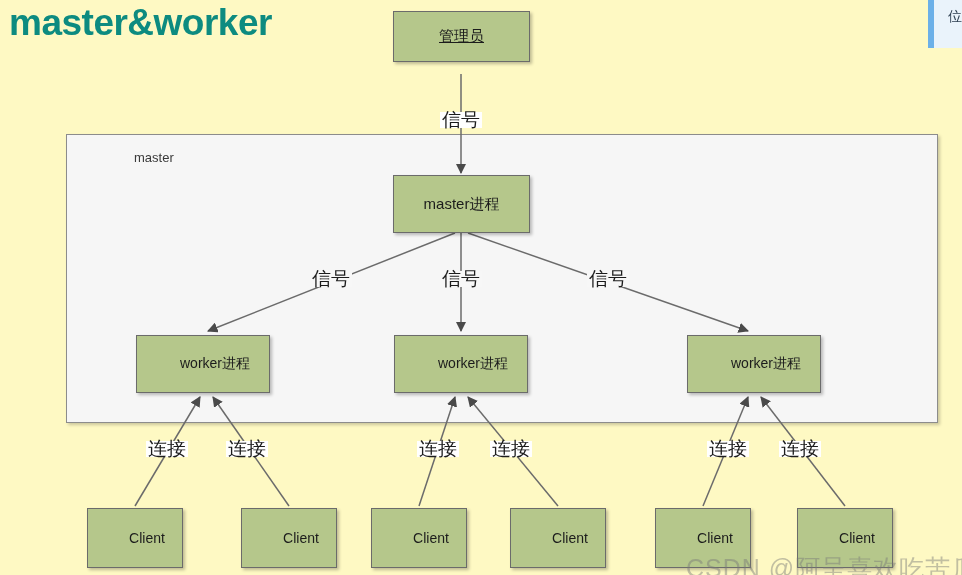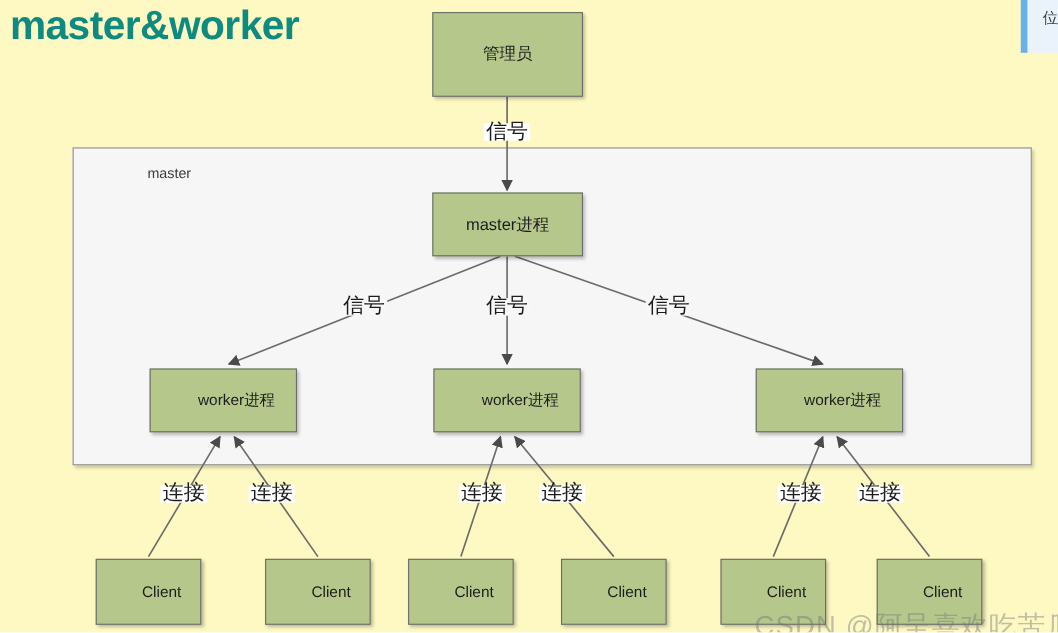--- a/index.html
+++ b/index.html
@@ -162,21 +162,21 @@
         <line x1="289" y1="506" x2="213" y2="397"></line>
 
         <line x1="419" y1="506" x2="455" y2="397"></line>
         <line x1="558" y1="506" x2="468" y2="397"></line>
 
         <line x1="703" y1="506" x2="748" y2="397"></line>
         <line x1="845" y1="506" x2="761" y2="397"></line>
       </g>
     </svg>
 
-    <div class="node" style="left:393px; top:11px; width:137px; height:77px;">
+    <div class="node" style="left:393px; top:11px; width:137px; height:51px;text-decoration:underline;">
       <span>管理员</span>
     </div>
 
     <div class="node" style="left:393px; top:175px; width:137px; height:58px;align-items:center;">
       <span>master进程</span>
     </div>
 
     <div class="node small" style="left:136px; top:335px; width:134px; height:58px;">
       <span>worker进程</span>
     </div>

